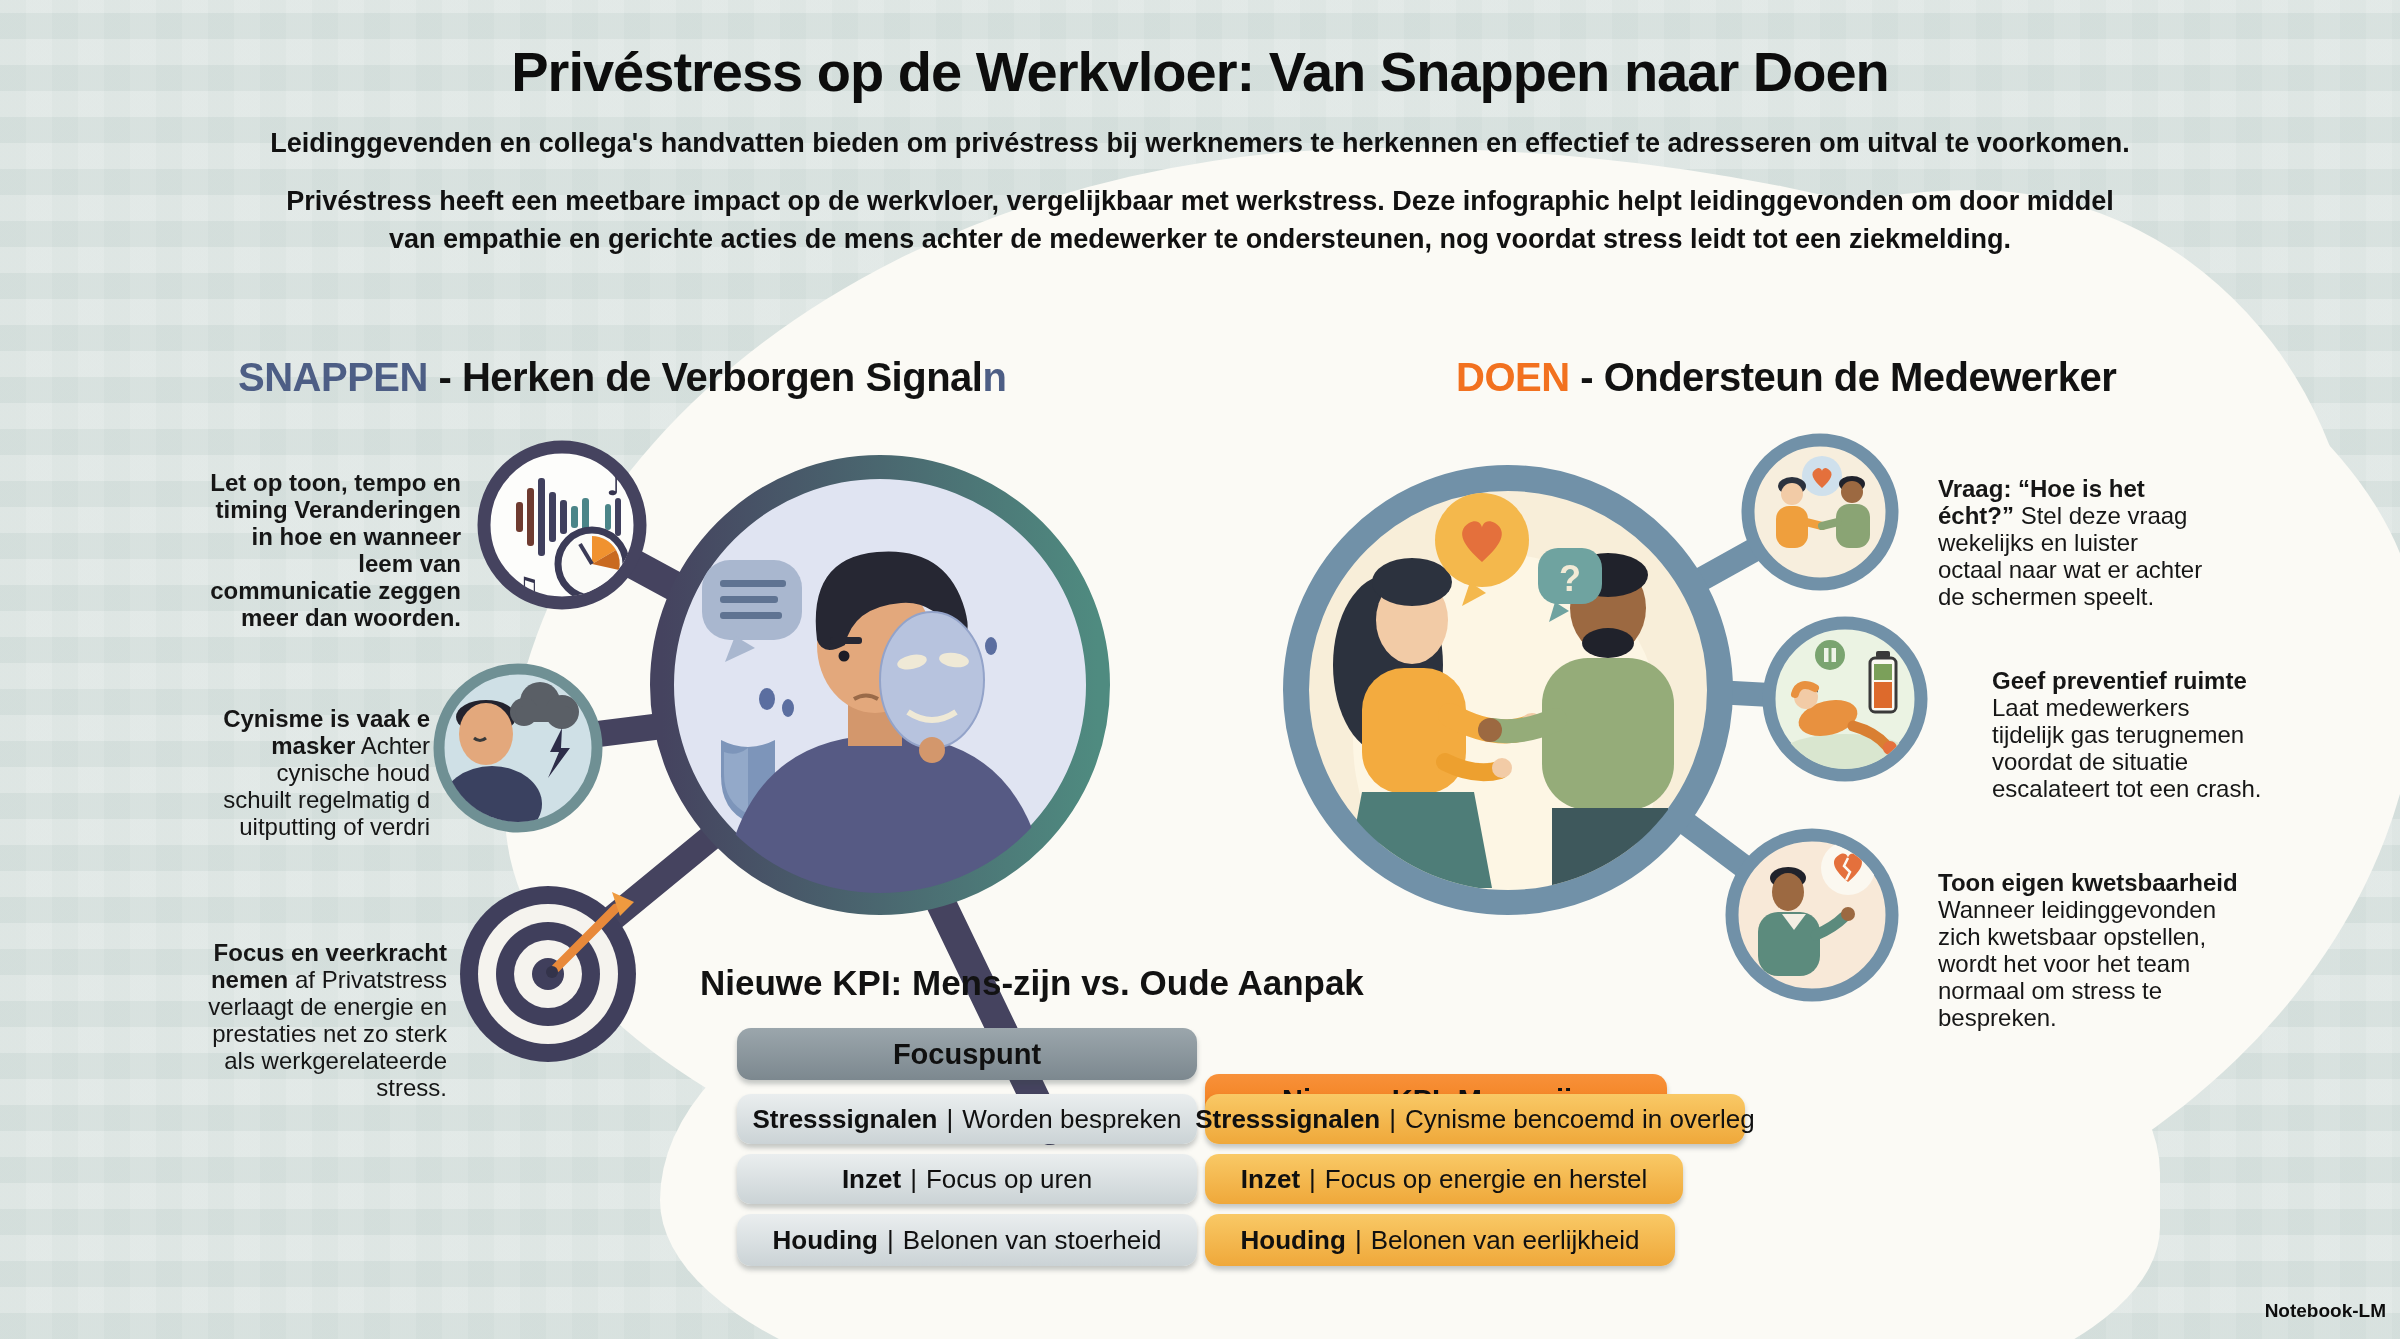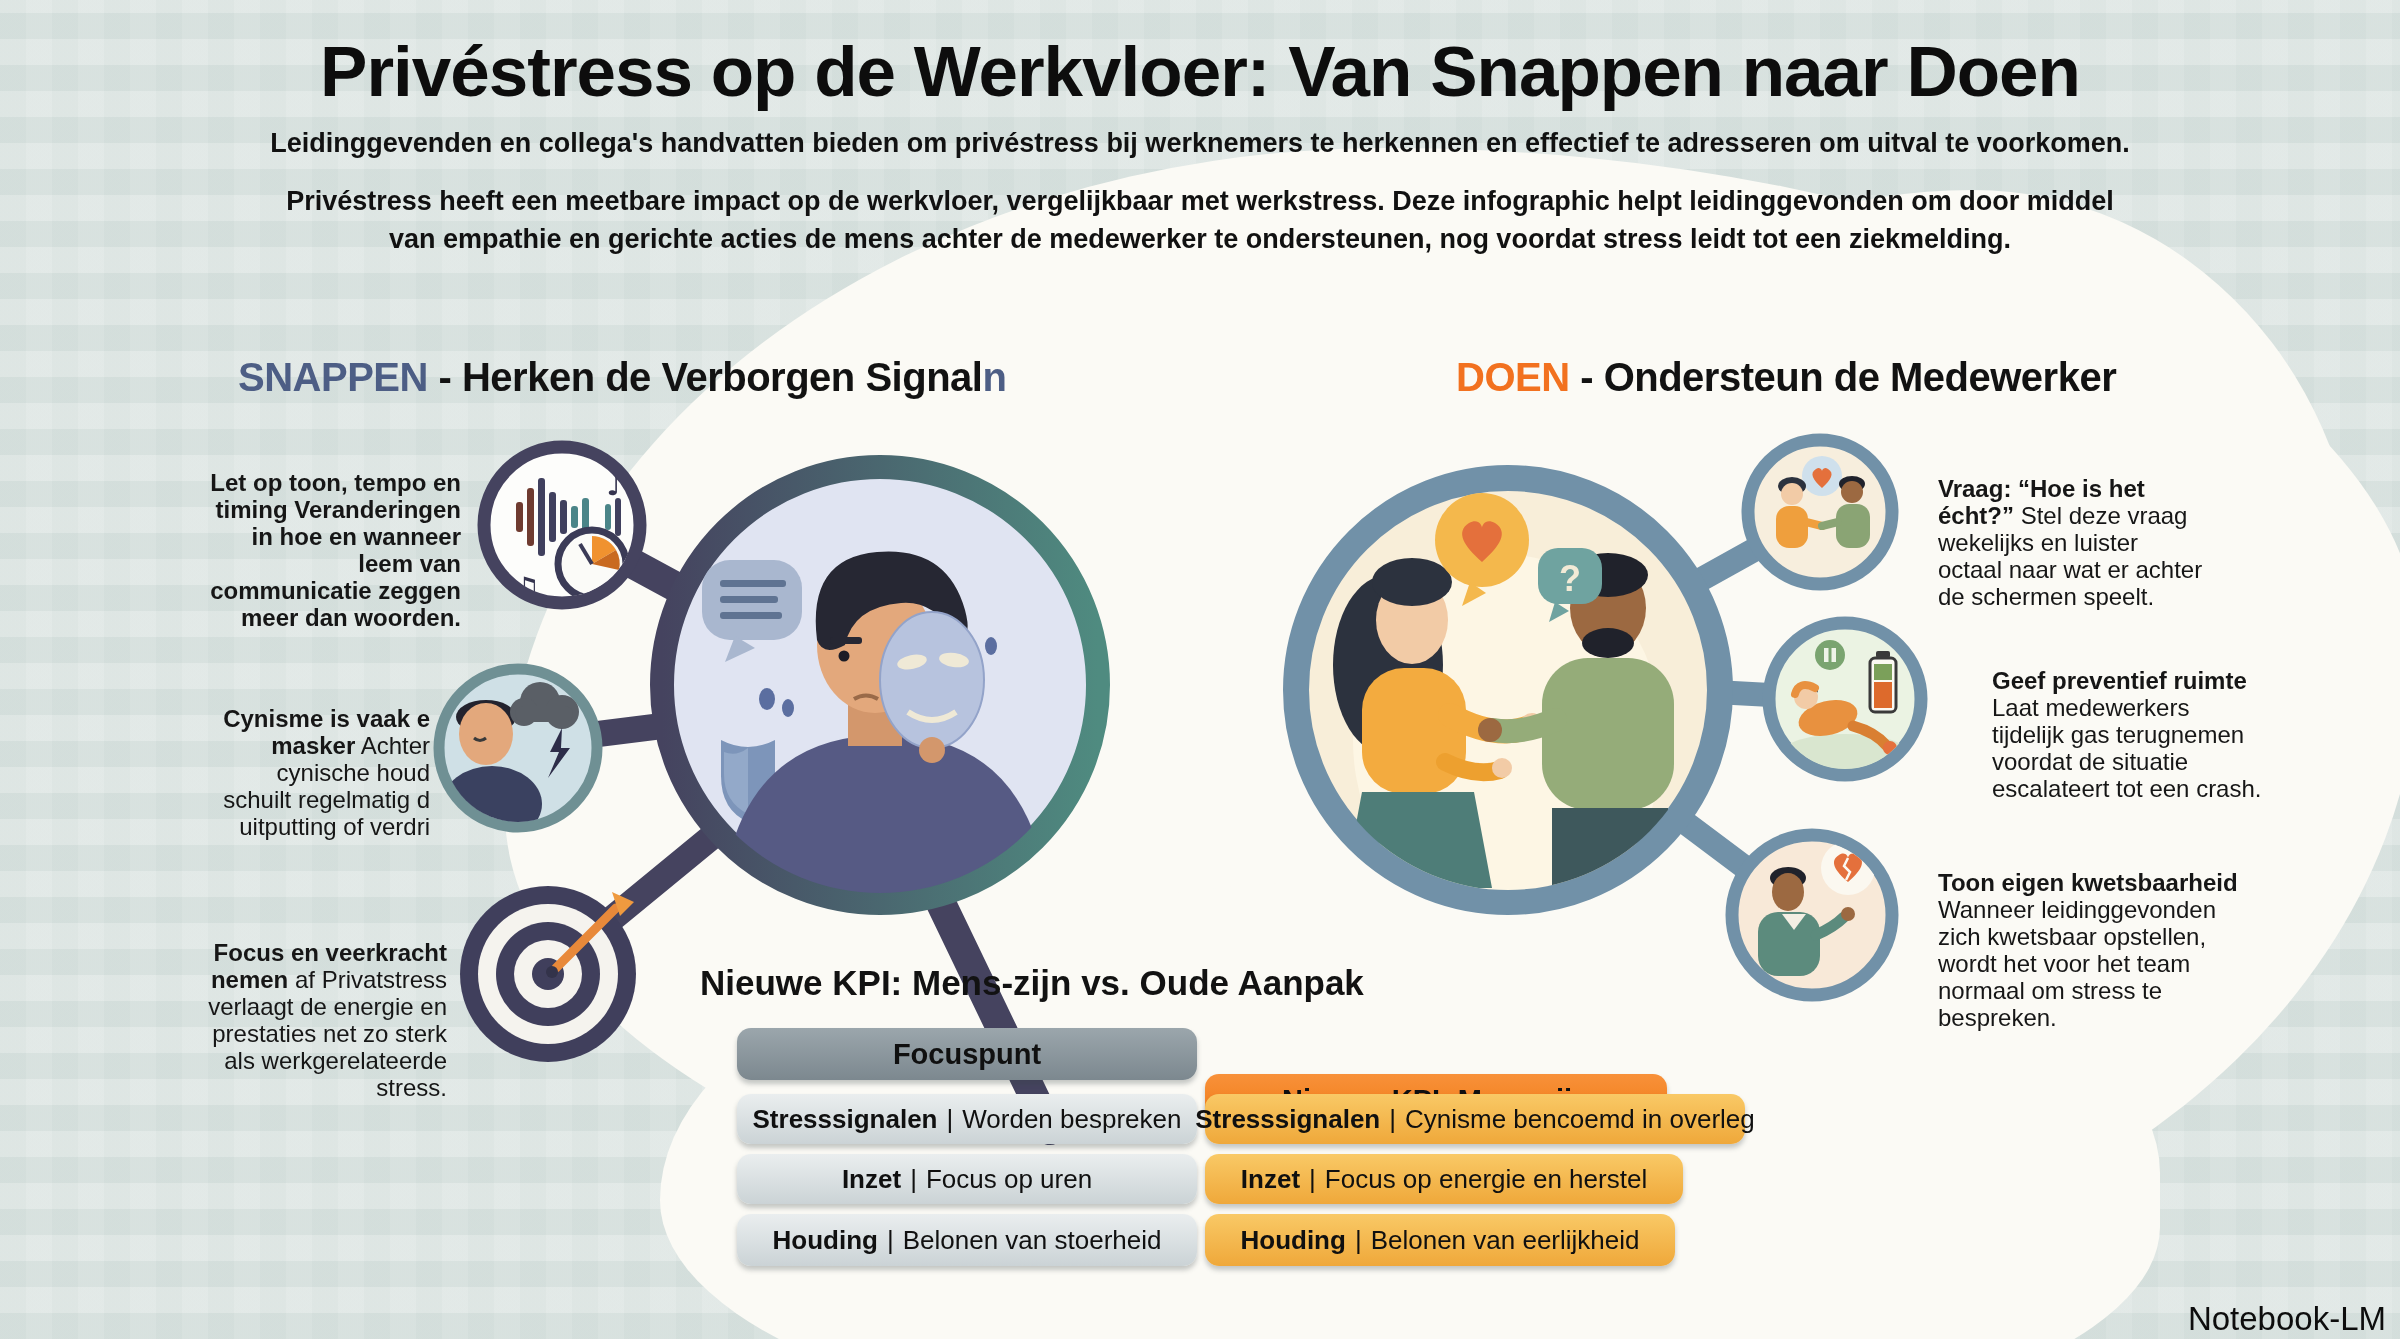--- a/index.html
+++ b/index.html
@@ -9,21 +9,21 @@
     background-image:
       repeating-linear-gradient(0deg, rgba(205,218,215,.45) 0 26px, rgba(228,235,233,.45) 26px 52px),
       repeating-linear-gradient(90deg, rgba(210,222,219,.35) 0 26px, rgba(233,239,237,.35) 26px 52px);
   }
   .blob{position:absolute;background:#fbfaf5;}
   .blob-main{left:505px;top:148px;width:1915px;height:1145px;border-radius:46% 54% 42% 58% / 58% 44% 56% 42%;}
   .blob-bottom{left:660px;top:880px;width:1500px;height:560px;border-radius:50% 50% 40% 45% / 60% 55% 40% 45%;}
   .blob-right{left:1500px;top:190px;width:860px;height:760px;border-radius:55% 45% 50% 50% / 50% 55% 45% 50%;}
 
   .page-title{position:absolute;left:0;top:34px;width:100%;text-align:center;
-    font-size:71px;line-height:76px;font-weight:700;letter-spacing:-1px;color:#0d0d0d;}
+    font-size:56px;line-height:76px;font-weight:700;letter-spacing:-1px;color:#0d0d0d;}
   .page-subtitle{position:absolute;left:0;top:128px;width:100%;text-align:center;
     font-size:27px;font-weight:700;color:#111;}
   .page-intro{position:absolute;left:0;top:182px;width:100%;text-align:center;white-space:pre-line;
     font-size:27px;line-height:38px;font-weight:700;color:#111;}
 
   .sec-h{position:absolute;font-size:40px;font-weight:700;letter-spacing:-.5px;color:#121212;white-space:nowrap;}
   .sec-h .kw-snappen{color:#4d5e85;}
   .sec-h .kw-doen{color:#f2711f;}
   .sec-h .tail-blue{color:#4d5e85;}
 
@@ -43,21 +43,21 @@
   .ph{font-weight:700;font-size:29px;}
   .p-old-h{left:0;top:0;width:460px;background:linear-gradient(#9ba6ac,#7c888f);}
   .p-new-h{left:468px;top:0;width:462px;background:linear-gradient(#f8913a,#ef7912);margin-top:46px;}
   .p-old{width:460px;left:0;background:linear-gradient(#eaeeef,#cbd3d6);}
   .p-new{left:468px;background:linear-gradient(#f9c966,#efa83a);}
   .row1{top:66px;height:50px;}
   .row2{top:126px;height:50px;}
   .row3{top:186px;height:52px;}
   .w1{width:540px;} .w2{width:478px;} .w3{width:470px;}
 
-  .credit{position:absolute;right:14px;top:1300px;font-size:33px;font-weight:400;color:#0d0d0d;}
+  .credit{position:absolute;right:14px;top:1300px;font-size:19px;font-weight:700;color:#0d0d0d;}
 </style>
 </head>
 <body>
 
 <div id="stage">
 
   <div class="blob blob-main"></div>
   <div class="blob blob-right"></div>
   <div class="blob blob-bottom"></div>
 

